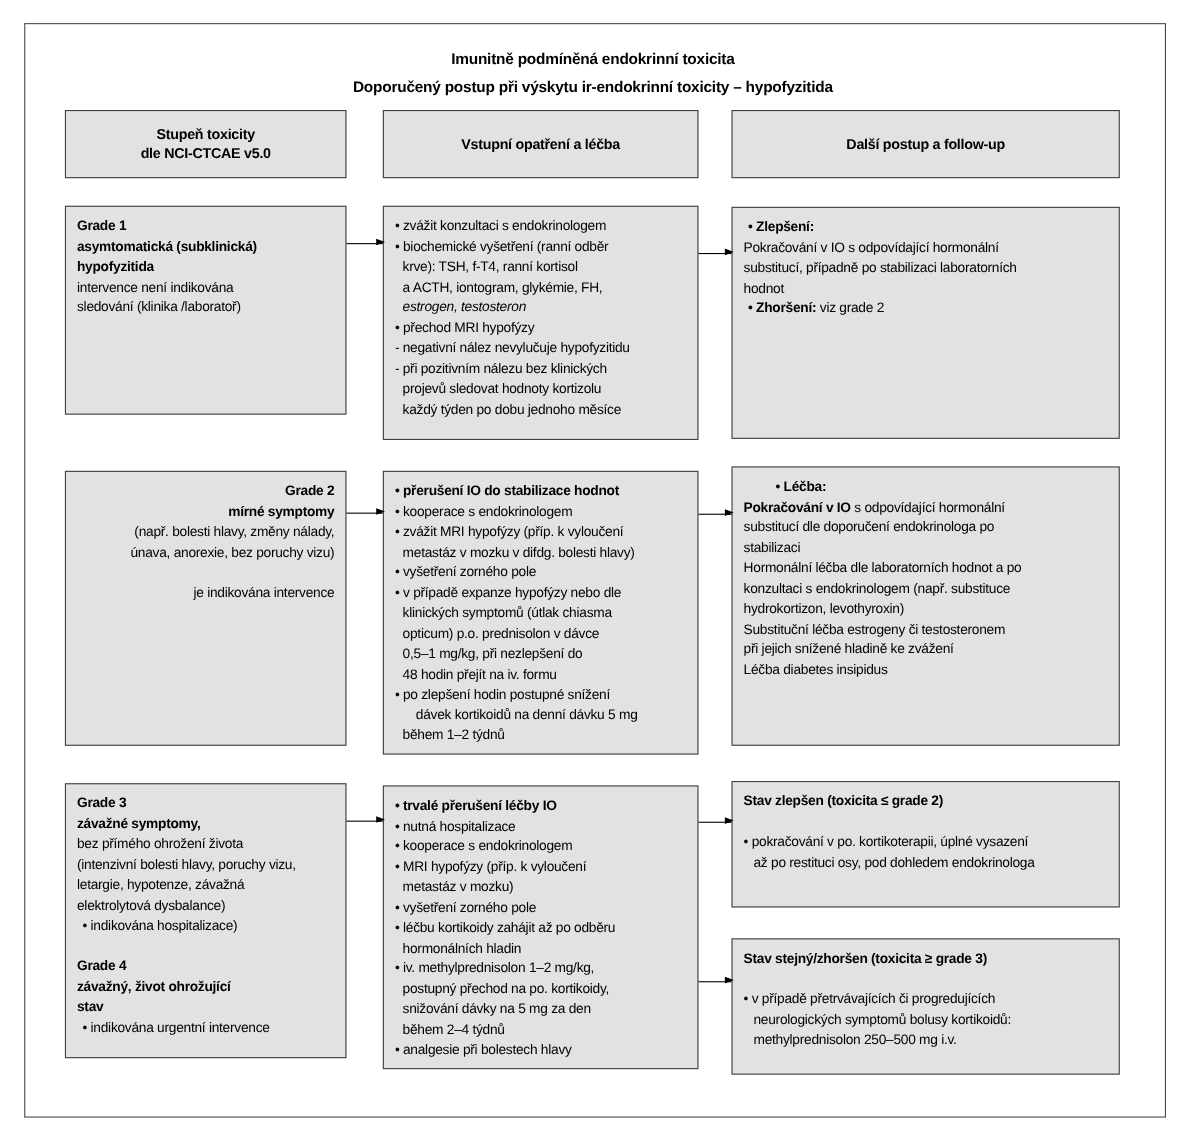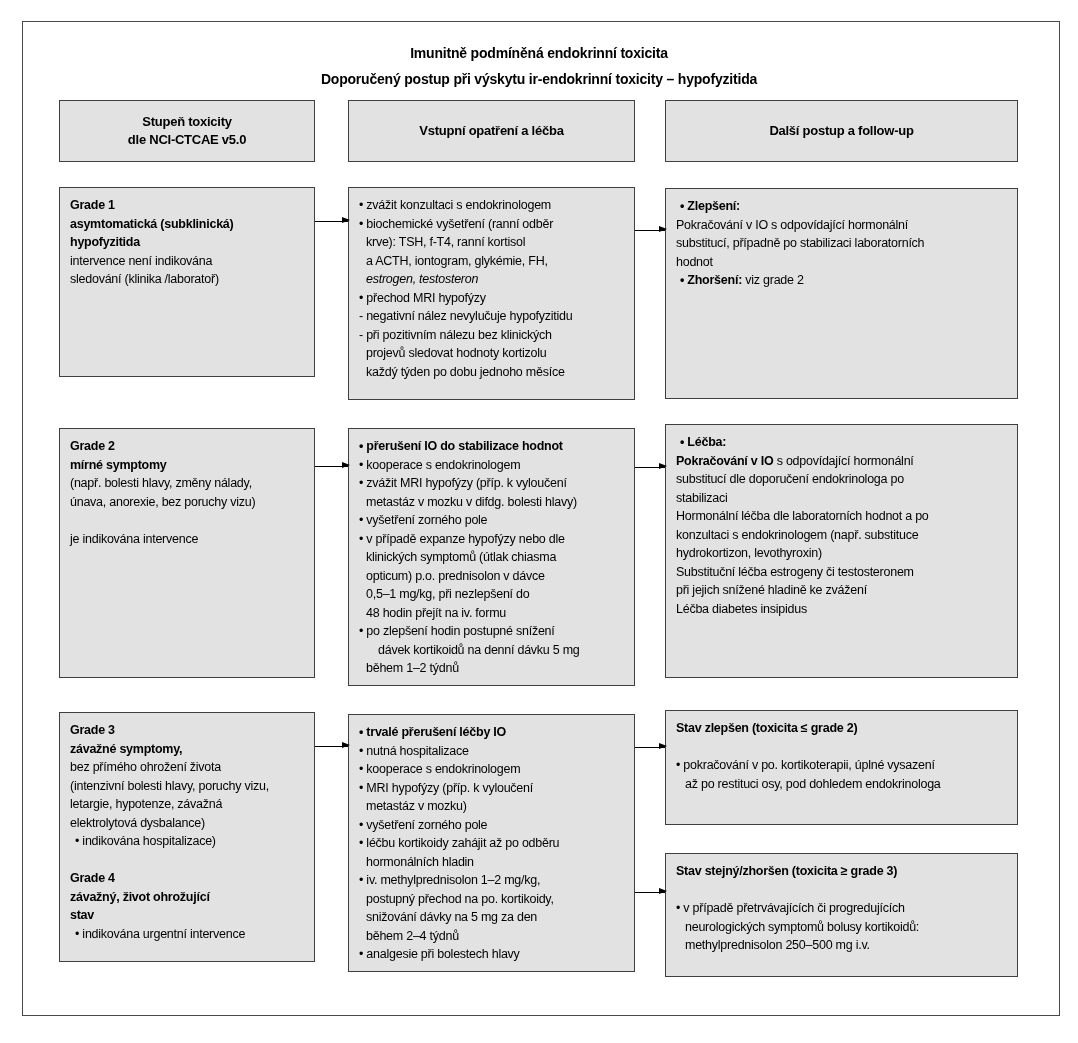--- a/index.html
+++ b/index.html
@@ -62,21 +62,21 @@
   <div class="box" style="left:665px;top:188px;width:353px;height:211px;">
       <div class="tline" style="padding-left: 4px;"><span class="b">• Zlepšení:</span></div>
       <div class="tline"><span>Pokračování v IO s odpovídající hormonální</span></div>
       <div class="tline"><span>substitucí, případně po stabilizaci laboratorních</span></div>
       <div class="tline"><span>hodnot</span></div>
       <div class="tline" style="padding-left: 4px;"><span class="b">• Zhoršení:</span><span> viz grade 2</span></div>
     </div>
   <div class="arrow" style="left:315px;top:221px;width:33px;"></div>
   <div class="arrow" style="left:635px;top:230px;width:30px;"></div>
 
-  <div class="box" style="left:59px;top:428px;width:256px;height:250px;">
+  <div class="box" style="left:59px;top:428px;width:256px;height:250px;text-align:right;">
       <div class="tline"><span class="b">Grade 2</span></div>
       <div class="tline"><span class="b">mírné symptomy</span></div>
       <div class="tline"><span>(např. bolesti hlavy, změny nálady,</span></div>
       <div class="tline"><span>únava, anorexie, bez poruchy vizu)</span></div>
       <div class="tline">&nbsp;</div>
       <div class="tline"><span>je indikována intervence</span></div>
     </div>
   <div class="box" style="left:348px;top:428px;width:287px;height:258px;">
       <div class="tline"><span class="b">• přerušení IO do stabilizace hodnot</span></div>
       <div class="tline"><span>• kooperace s endokrinologem</span></div>
@@ -86,21 +86,21 @@
       <div class="tline"><span>• v případě expanze hypofýzy nebo dle</span></div>
       <div class="tline" style="padding-left: 7px;"><span>klinických symptomů (útlak chiasma</span></div>
       <div class="tline" style="padding-left: 7px;"><span>opticum) p.o. prednisolon v dávce</span></div>
       <div class="tline" style="padding-left: 7px;"><span>0,5–1 mg/kg, při nezlepšení do</span></div>
       <div class="tline" style="padding-left: 7px;"><span>48 hodin přejít na iv. formu</span></div>
       <div class="tline"><span>• po zlepšení hodin postupné snížení</span></div>
       <div class="tline" style="padding-left: 7px; margin-left: 12px;"><span>dávek kortikoidů na denní dávku 5 mg</span></div>
       <div class="tline" style="padding-left: 7px;"><span>během 1–2 týdnů</span></div>
     </div>
   <div class="box" style="left:665px;top:424px;width:353px;height:254px;">
-      <div class="tline" style="padding-left: 4px;"><span class="b">• Léčba:</span></div>
+      <div class="tline" style="padding-left: 4px; margin-left: 25px;"><span class="b">• Léčba:</span></div>
       <div class="tline"><span class="b">Pokračování v IO</span><span> s odpovídající hormonální</span></div>
       <div class="tline"><span>substitucí dle doporučení endokrinologa po</span></div>
       <div class="tline"><span>stabilizaci</span></div>
       <div class="tline"><span>Hormonální léčba dle laboratorních hodnot a po</span></div>
       <div class="tline"><span>konzultaci s endokrinologem (např. substituce</span></div>
       <div class="tline"><span>hydrokortizon, levothyroxin)</span></div>
       <div class="tline"><span>Substituční léčba estrogeny či testosteronem</span></div>
       <div class="tline"><span>při jejich snížené hladině ke zvážení</span></div>
       <div class="tline"><span>Léčba diabetes insipidus</span></div>
     </div>

